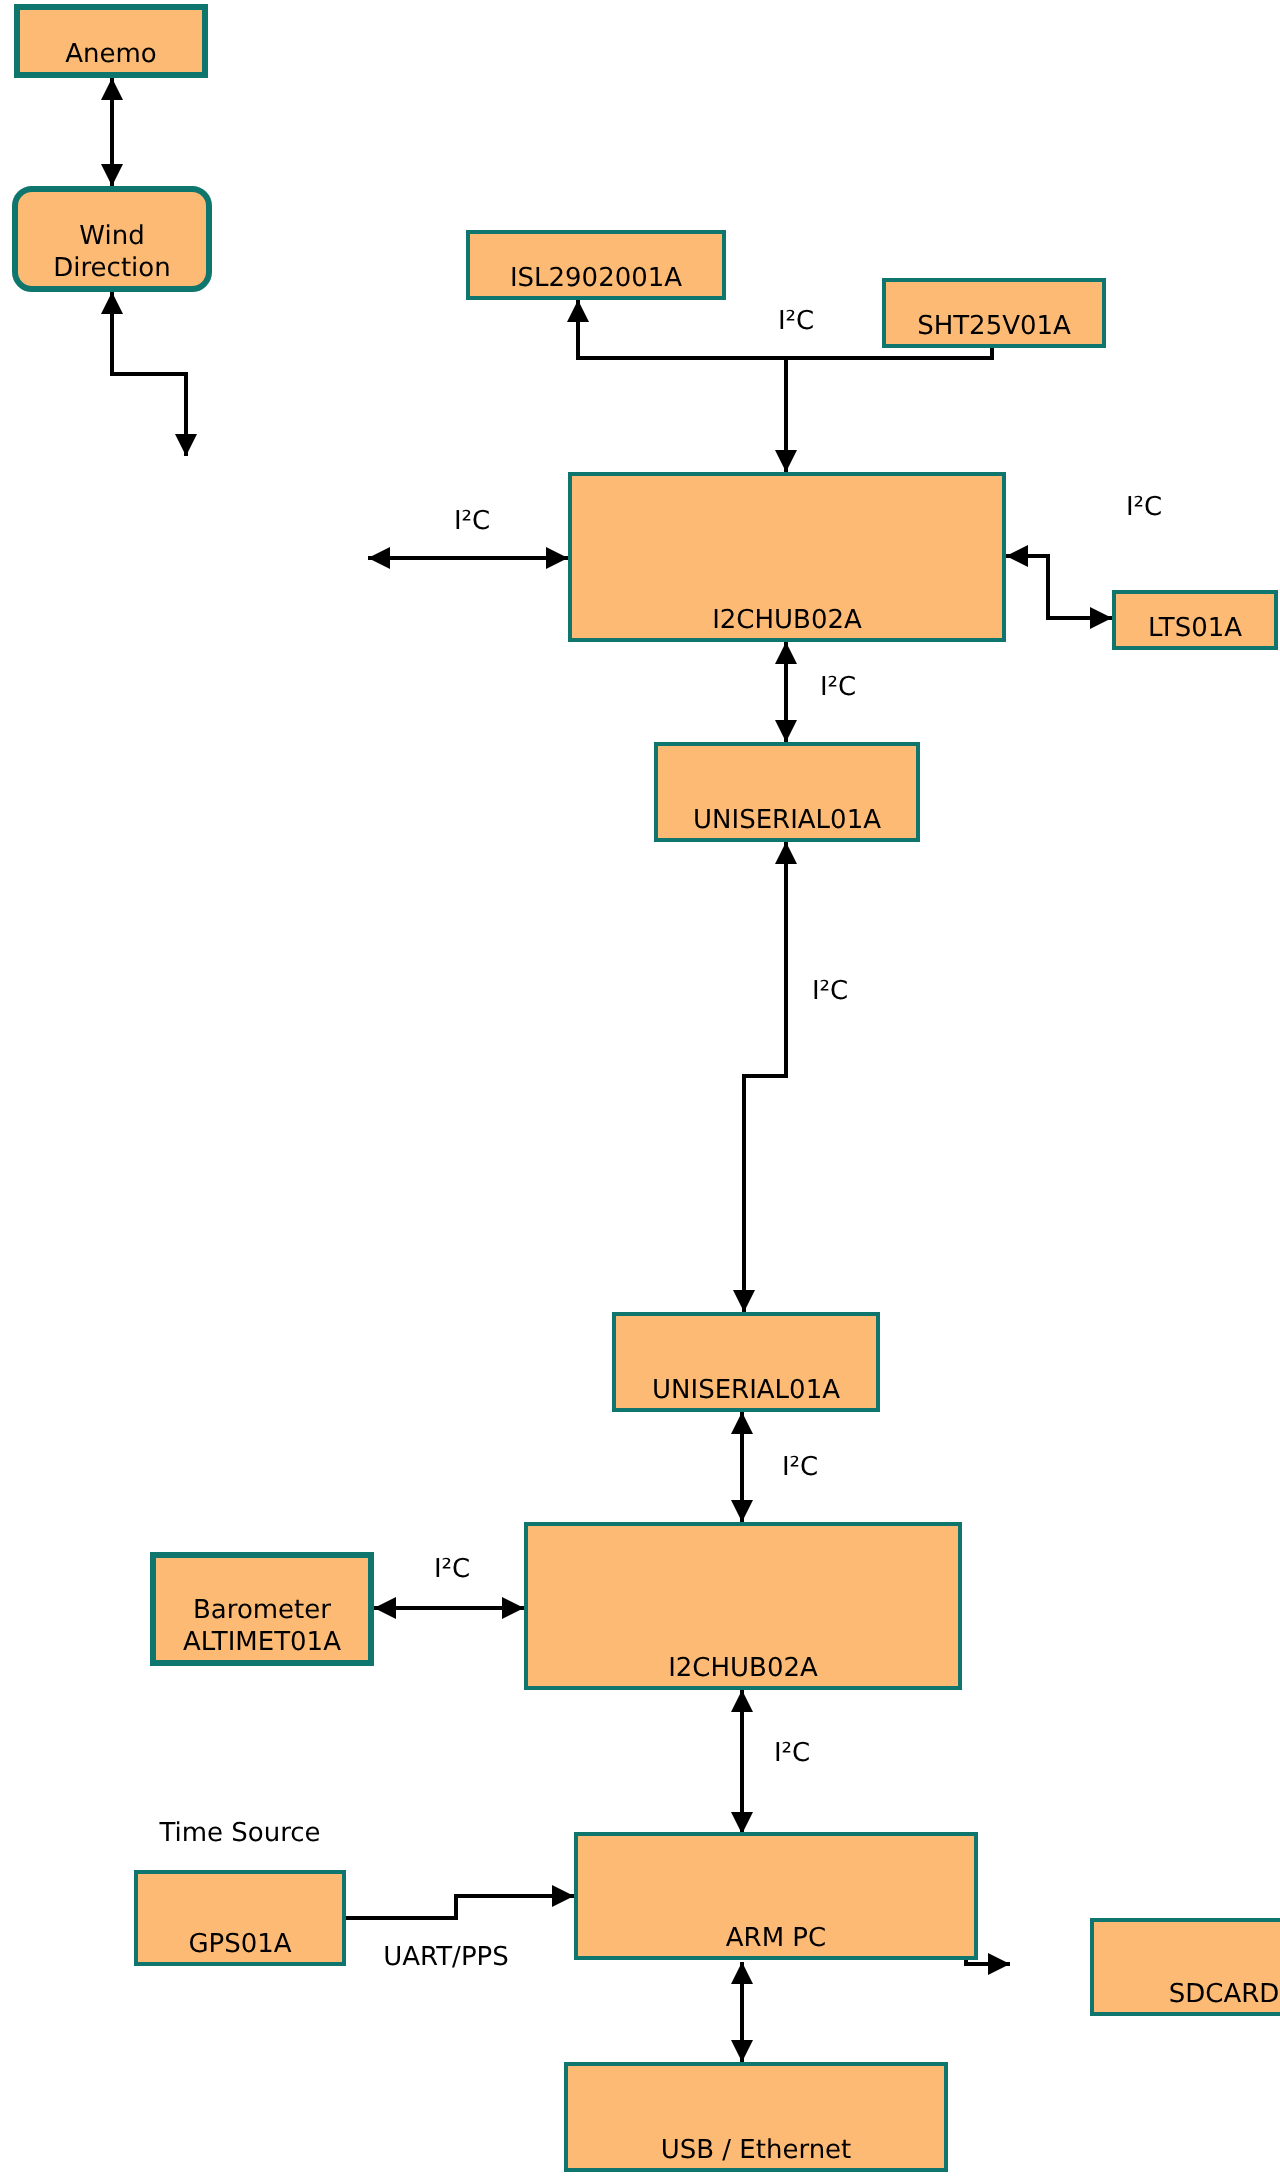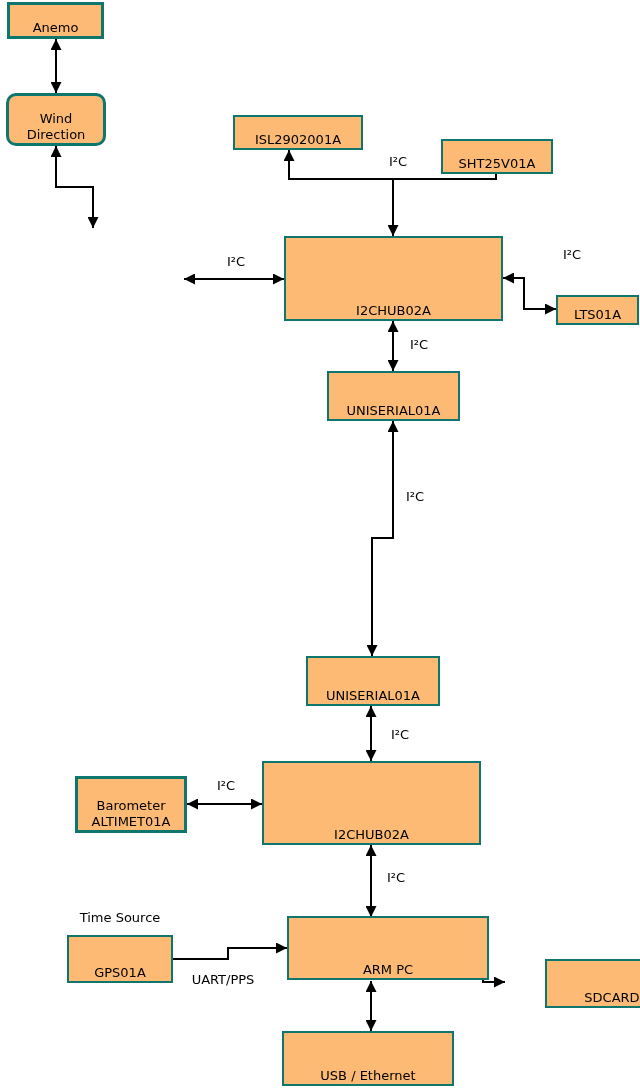--- a/index.html
+++ b/index.html
@@ -138,21 +138,21 @@
   </div>
 
   <div class="node" style="left:287px; top:916px; width:202px; height:64px;">
     <span>ARM PC</span>
   </div>
 
   <div class="node" style="left:505px; top:959px; width:134px; height:49px;margin-left:40px;">
     <span>SDCARD</span>
   </div>
 
-  <div class="node" style="left:282px; top:1031px; width:172px; height:55px;">
+  <div class="node" style="left:282px; top:1031px; width:192px; height:55px;">
     <span>USB / Ethernet</span>
   </div>
 
   <div class="edge-label" style="left:398px; top:161px;">I²C</div>
   <div class="edge-label" style="left:236px; top:261px;">I²C</div>
   <div class="edge-label" style="left:572px; top:254px;">I²C</div>
   <div class="edge-label" style="left:419px; top:344px;">I²C</div>
   <div class="edge-label" style="left:415px; top:496px;">I²C</div>
   <div class="edge-label" style="left:400px; top:734px;">I²C</div>
   <div class="edge-label" style="left:226px; top:785px;">I²C</div>

